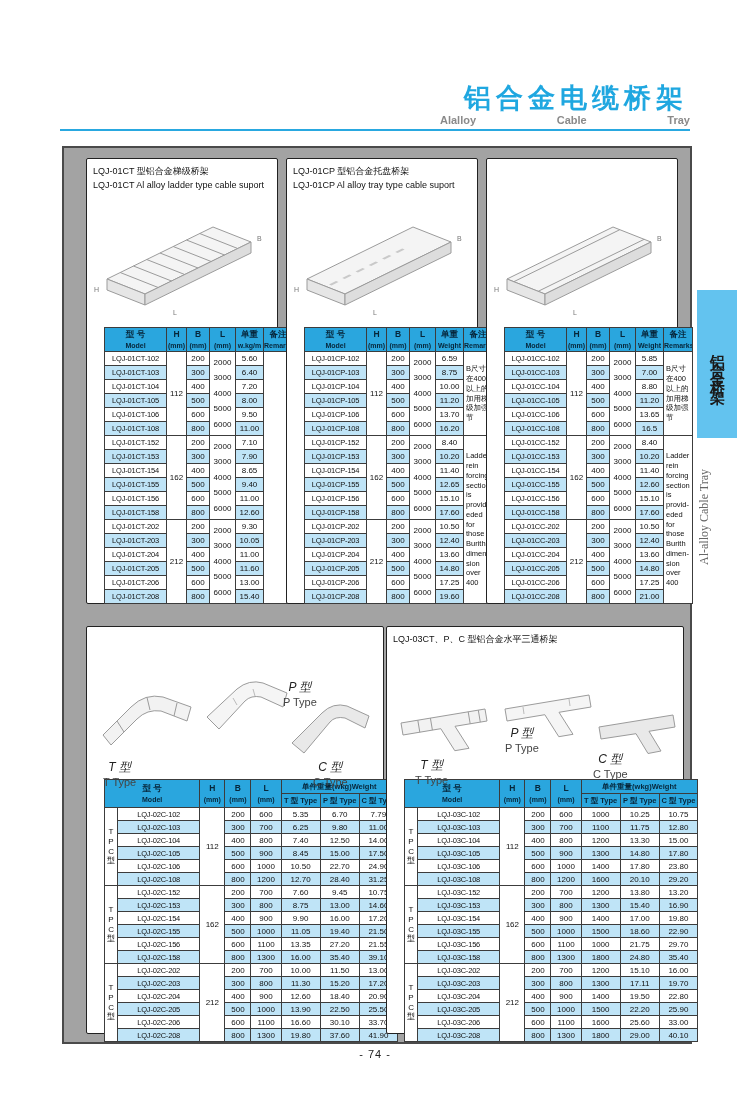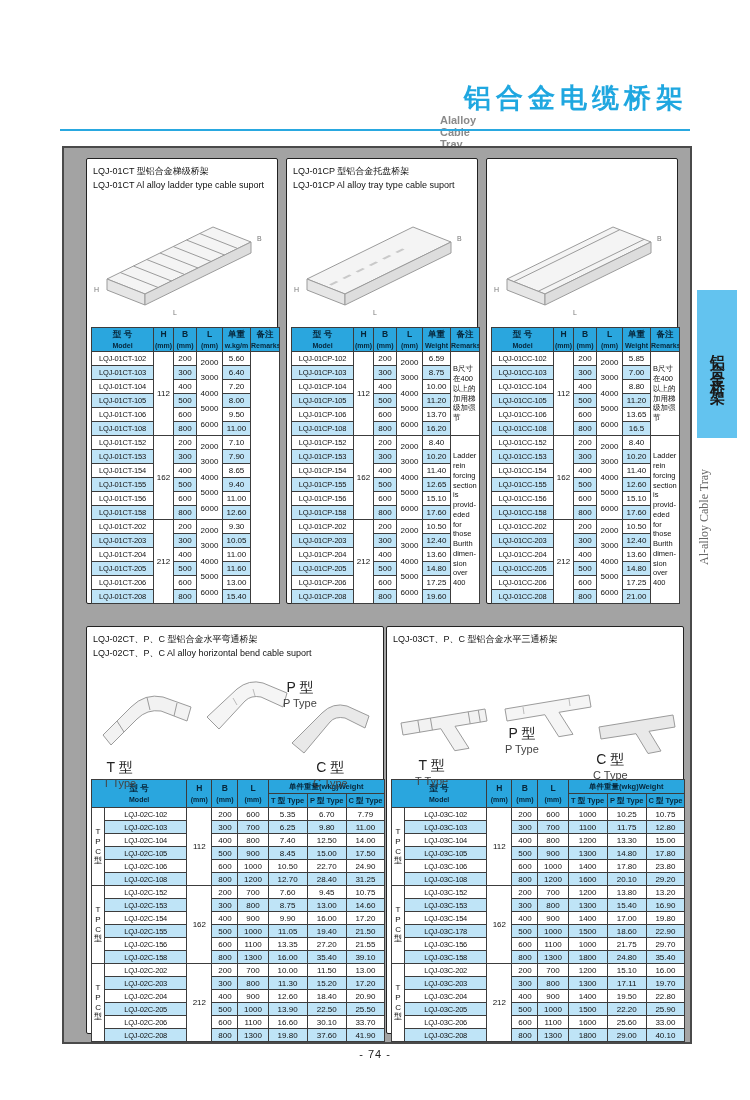--- a/index.html
+++ b/index.html
@@ -2,35 +2,35 @@
 <html><head>
 <meta charset="utf-8">
 <style>
   html,body{margin:0;padding:0;}
   .page{position:relative;width:750px;height:1100px;background:#ffffff;overflow:hidden;
         font-family:"Liberation Sans",sans-serif;color:#111;margin-top:18px;}
   
   .title-cn{position:absolute;top:62px;right:62px;font-size:27px;font-weight:bold;
             color:#1fa7e0;letter-spacing:5px;white-space:nowrap;}
   .subtitle{position:absolute;top:96px;left:440px;width:250px;display:flex;
-            justify-content:space-between;color:#8a8a8a;font-size:11px;font-weight:bold;flex-direction:column;}
+            justify-content:space-between;color:#8a8a8a;font-size:11px;font-weight:bold;}
   .rule{position:absolute;top:111px;left:60px;width:630px;height:2px;background:#29a8e0;}
   
   .content-box{position:absolute;left:62px;top:128px;width:626px;height:894px;
                border:2px solid #4a4a4a;background:#a3a3a3;}
   .panel{position:absolute;border:1px solid #222;border-radius:2px;background:#fff;}
   .p-top{width:190px;height:444px;top:10px;}
   #panel-0{left:22px;} #panel-1{left:222px;} #panel-2{left:422px;}
   .p-bot{width:296px;height:406px;top:478px;}
   #panel-3{left:22px;} #panel-4{left:322px;}
   .panel-title{padding:5px 6px 1px;font-size:9px;line-height:1.6;color:#111;white-space:nowrap;}
   .drawing{position:absolute;left:0;}
   .p-top .drawing{top:36px;width:188px;height:130px;}
   .p-bot .drawing{top:38px;width:294px;height:112px;}
-  .tbl{position:absolute;left:4px;}
+  .tbl{position:absolute;left:17px;}
   .p-top .tbl{top:168px;width:188px;}
   .p-bot .tbl{top:152px;width:294px;}
   
   table.dt{border-collapse:collapse;table-layout:fixed;width:100%;}
   .dt th,.dt td{border:1px solid #3c3c3c;padding:0;text-align:center;overflow:hidden;}
   .dt th{background:#2aa6de;color:#06263a;font-weight:bold;}
   .dt th .h1{font-size:8.5px;line-height:12px;}
   .dt th .h2{font-size:7px;line-height:11px;font-weight:bold;}
   .dt td{font-size:8px;height:13px;line-height:12px;white-space:nowrap;background:#fff;}
   .bt td{height:12px;line-height:11px;}
@@ -38,21 +38,21 @@
   td.c-model{font-size:7.5px;letter-spacing:-0.2px;}
   td.c-l .lv{height:15.6px;line-height:15.6px;font-size:8px;}
   td.c-rm{font-size:7.5px;white-space:normal;text-align:left;vertical-align:middle;
           line-height:1.3;padding:1px 2px;background:#fff;}
   td.c-side{white-space:pre-line;font-size:8px;line-height:9.6px;vertical-align:middle;background:#fff;}
   th.wh{font-size:7.5px;height:13px;}
   th.sh{font-size:7.5px;height:13px;}
   
   .dimtxt{fill:#777;font-size:7px;font-family:"Liberation Sans",sans-serif;}
   .type-label{position:absolute;text-align:center;color:#222;z-index:3;}
-  .type-label .cn{font-size:14px;}
+  .type-label .cn{font-size:12px;font-style:italic;}
   .type-label .en{font-size:11px;color:#444;}
   
   .side-tab{position:absolute;left:697px;top:272px;width:40px;height:148px;background:#63c3ef;
             display:flex;align-items:center;justify-content:center;}
   .tab-cn{writing-mode:vertical-rl;text-orientation:upright;font-size:15px;letter-spacing:9px;
           color:#1a1a1a;font-weight:bold;}
   .tab-en{position:absolute;left:697px;top:424px;width:40px;height:150px;
           writing-mode:vertical-rl;transform:rotate(180deg);text-align:center;
           font-family:"Liberation Serif",serif;font-size:12px;color:#666;}
   .page-num{position:absolute;top:1030px;left:0;width:750px;text-align:center;
@@ -614,24 +614,20 @@
                 <td class="c-model">LQJ-01CC-208</td>
                 <td class="c-b">800</td>
                 <td class="c-w">21.00</td>
               </tr>
             </tbody>
           </table>
         </div>
     </section>
 
     <section class="panel p-bot" id="panel-3">
-      <div class="panel-title">
-        <div>LQJ-02CT、P、C 型铝合金水平弯通桥架</div>
-        <div>LQJ-02CT、P、C Al alloy horizontal bend cable suport</div>
-      </div>
       <svg class="drawing" viewBox="0 0 294 112">
         <g class="sketch" fill="#f2f2f2">
           <path d="M16,70 L44,42 Q58,28 76,32 L104,42 L100,56 L74,46 Q60,44 50,54 L24,80 Z"></path>
           <line x1="30" y1="56" x2="37" y2="67"></line>
             <line x1="60" y1="32.5" x2="63" y2="45"></line>
           <line x1="90" y1="38" x2="87" y2="51"></line>
         </g>
         <g class="sketch" fill="#f5f5f5">
           <path d="M120,52 L150,24 Q162,14 176,18 L200,28 L196,42 L174,32 Q164,30 158,36 L132,64 Z"></path>
           <line x1="146" y1="33" x2="150" y2="40" stroke="#bbb"></line>
@@ -1004,21 +1000,21 @@
               </tr>
               <tr>
                 <td class="c-model">LQJ-03C-154</td>
                 <td class="c-b">400</td>
                 <td class="c-l2">900</td>
                 <td class="c-t">1400</td>
                 <td class="c-p">17.00</td>
                 <td class="c-c">19.80</td>
               </tr>
               <tr class="alt">
-                <td class="c-model">LQJ-03C-178</td>
+                <td class="c-model">LQJ-03C-155</td>
                 <td class="c-b">500</td>
                 <td class="c-l2">1000</td>
                 <td class="c-t">1500</td>
                 <td class="c-p">18.60</td>
                 <td class="c-c">22.90</td>
               </tr>
               <tr>
                 <td class="c-model">LQJ-03C-156</td>
                 <td class="c-b">600</td>
                 <td class="c-l2">1100</td>

